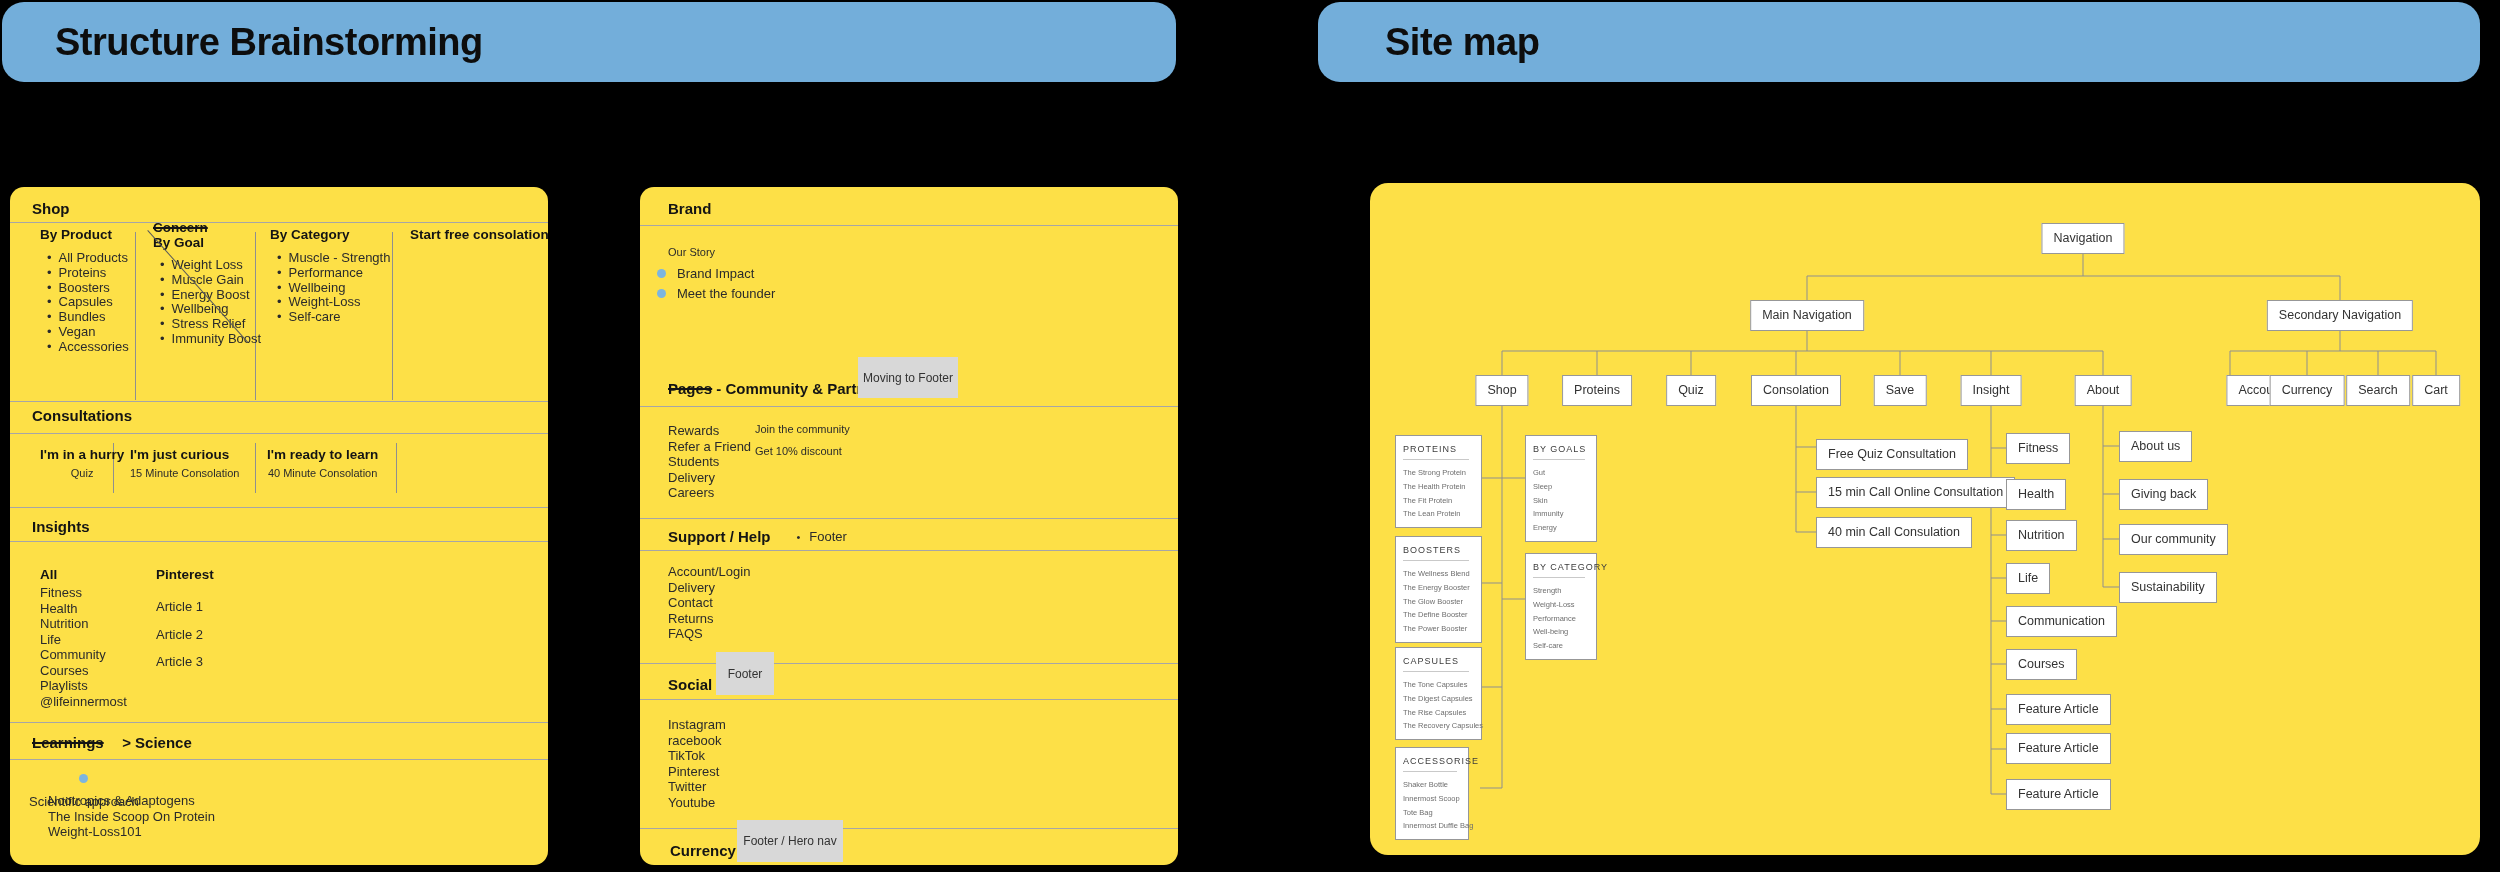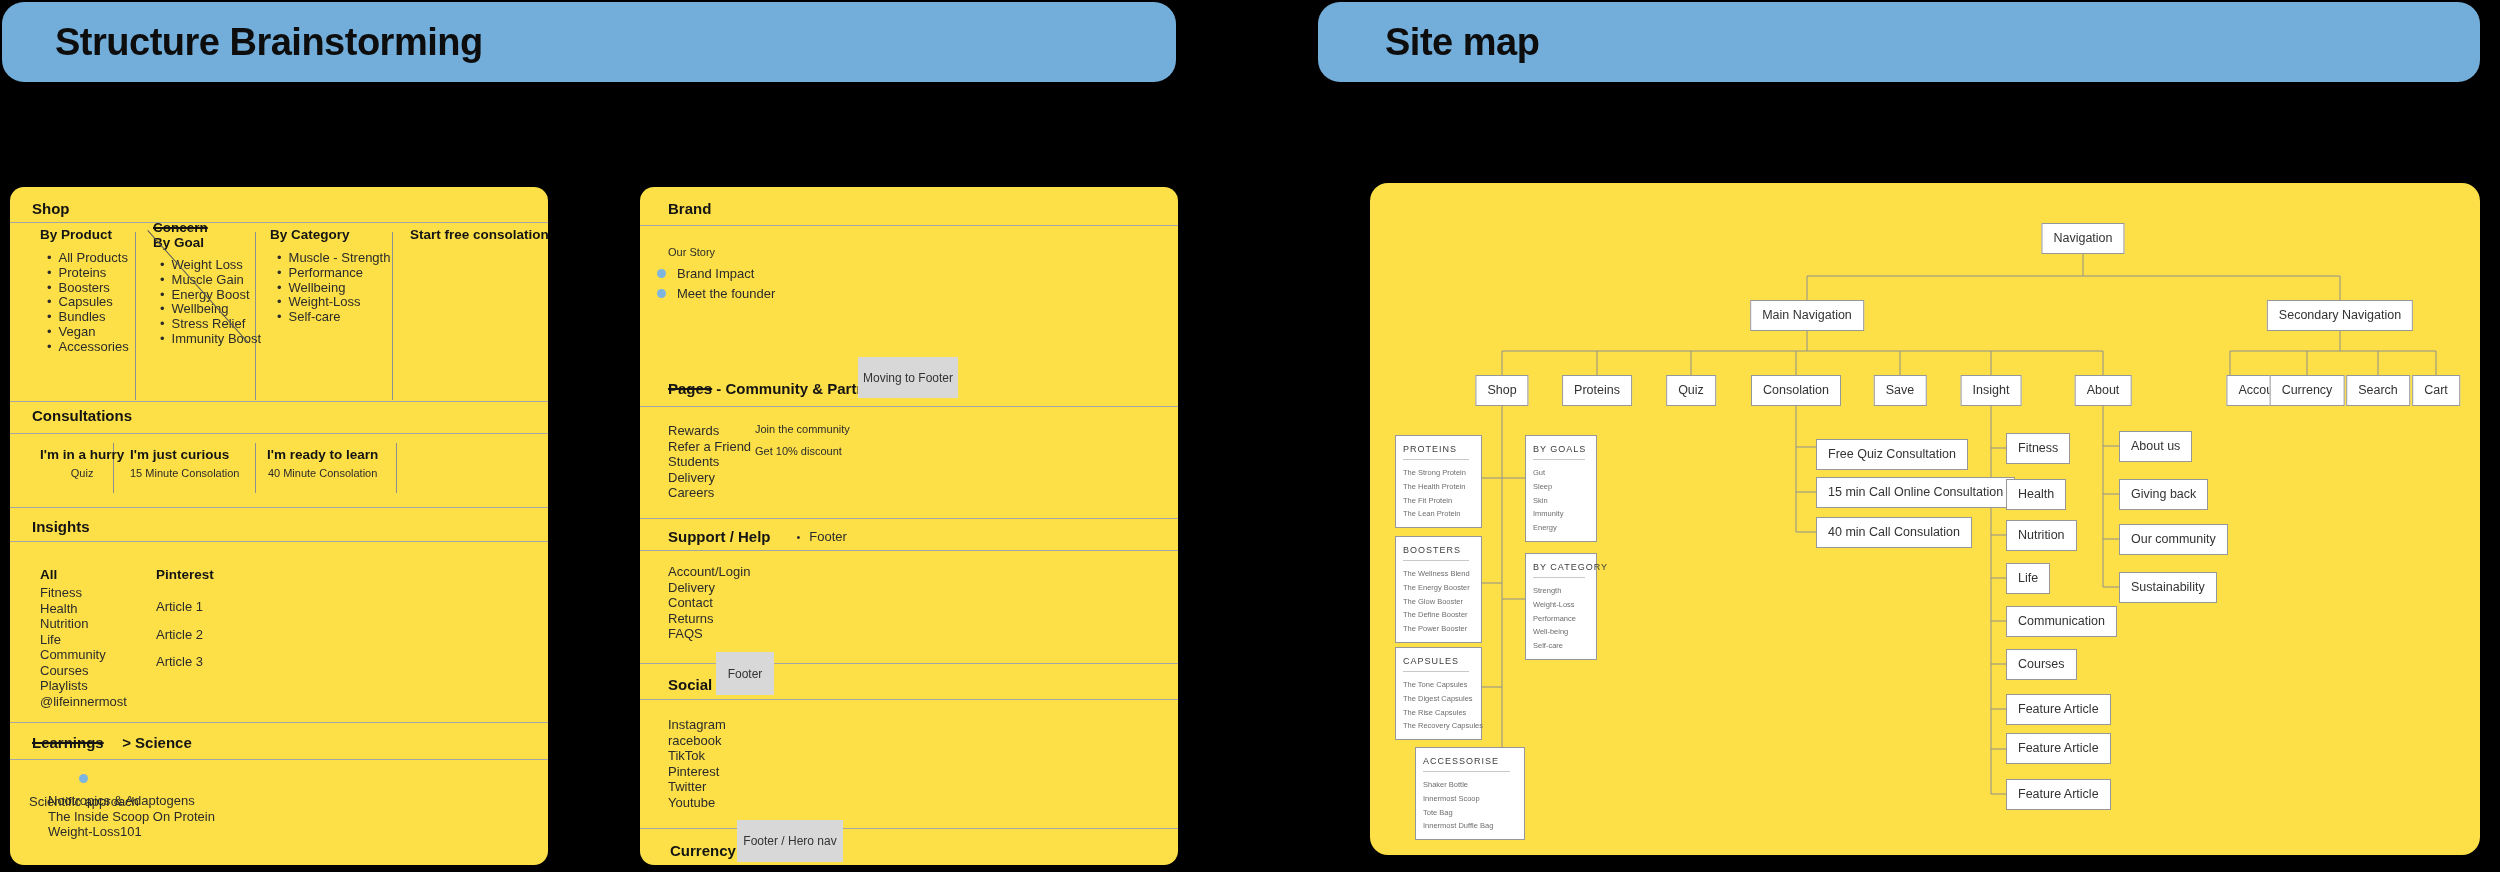--- a/index.html
+++ b/index.html
@@ -351,21 +351,21 @@
     <div class="ghead">CAPSULES</div>
     <div class="ghr"></div>
     <ul>
 
     <li>The Tone Capsules</li>
         <li>The Digest Capsules</li>
         <li>The Rise Capsules</li>
         <li>The Recovery Capsules</li>
       </ul>
   </div>
-  <div class="gbox" style="left:25px;top:564px;width:110px;margin-left:20px;">
+  <div class="gbox" style="left:25px;top:564px;width:74px;">
     <div class="ghead">ACCESSORISE</div>
     <div class="ghr"></div>
     <ul>
 
     <li>Shaker Bottle</li>
         <li>Innermost Scoop</li>
         <li>Tote Bag</li>
         <li>Innermost Duffle Bag</li>
       </ul>
   </div>

